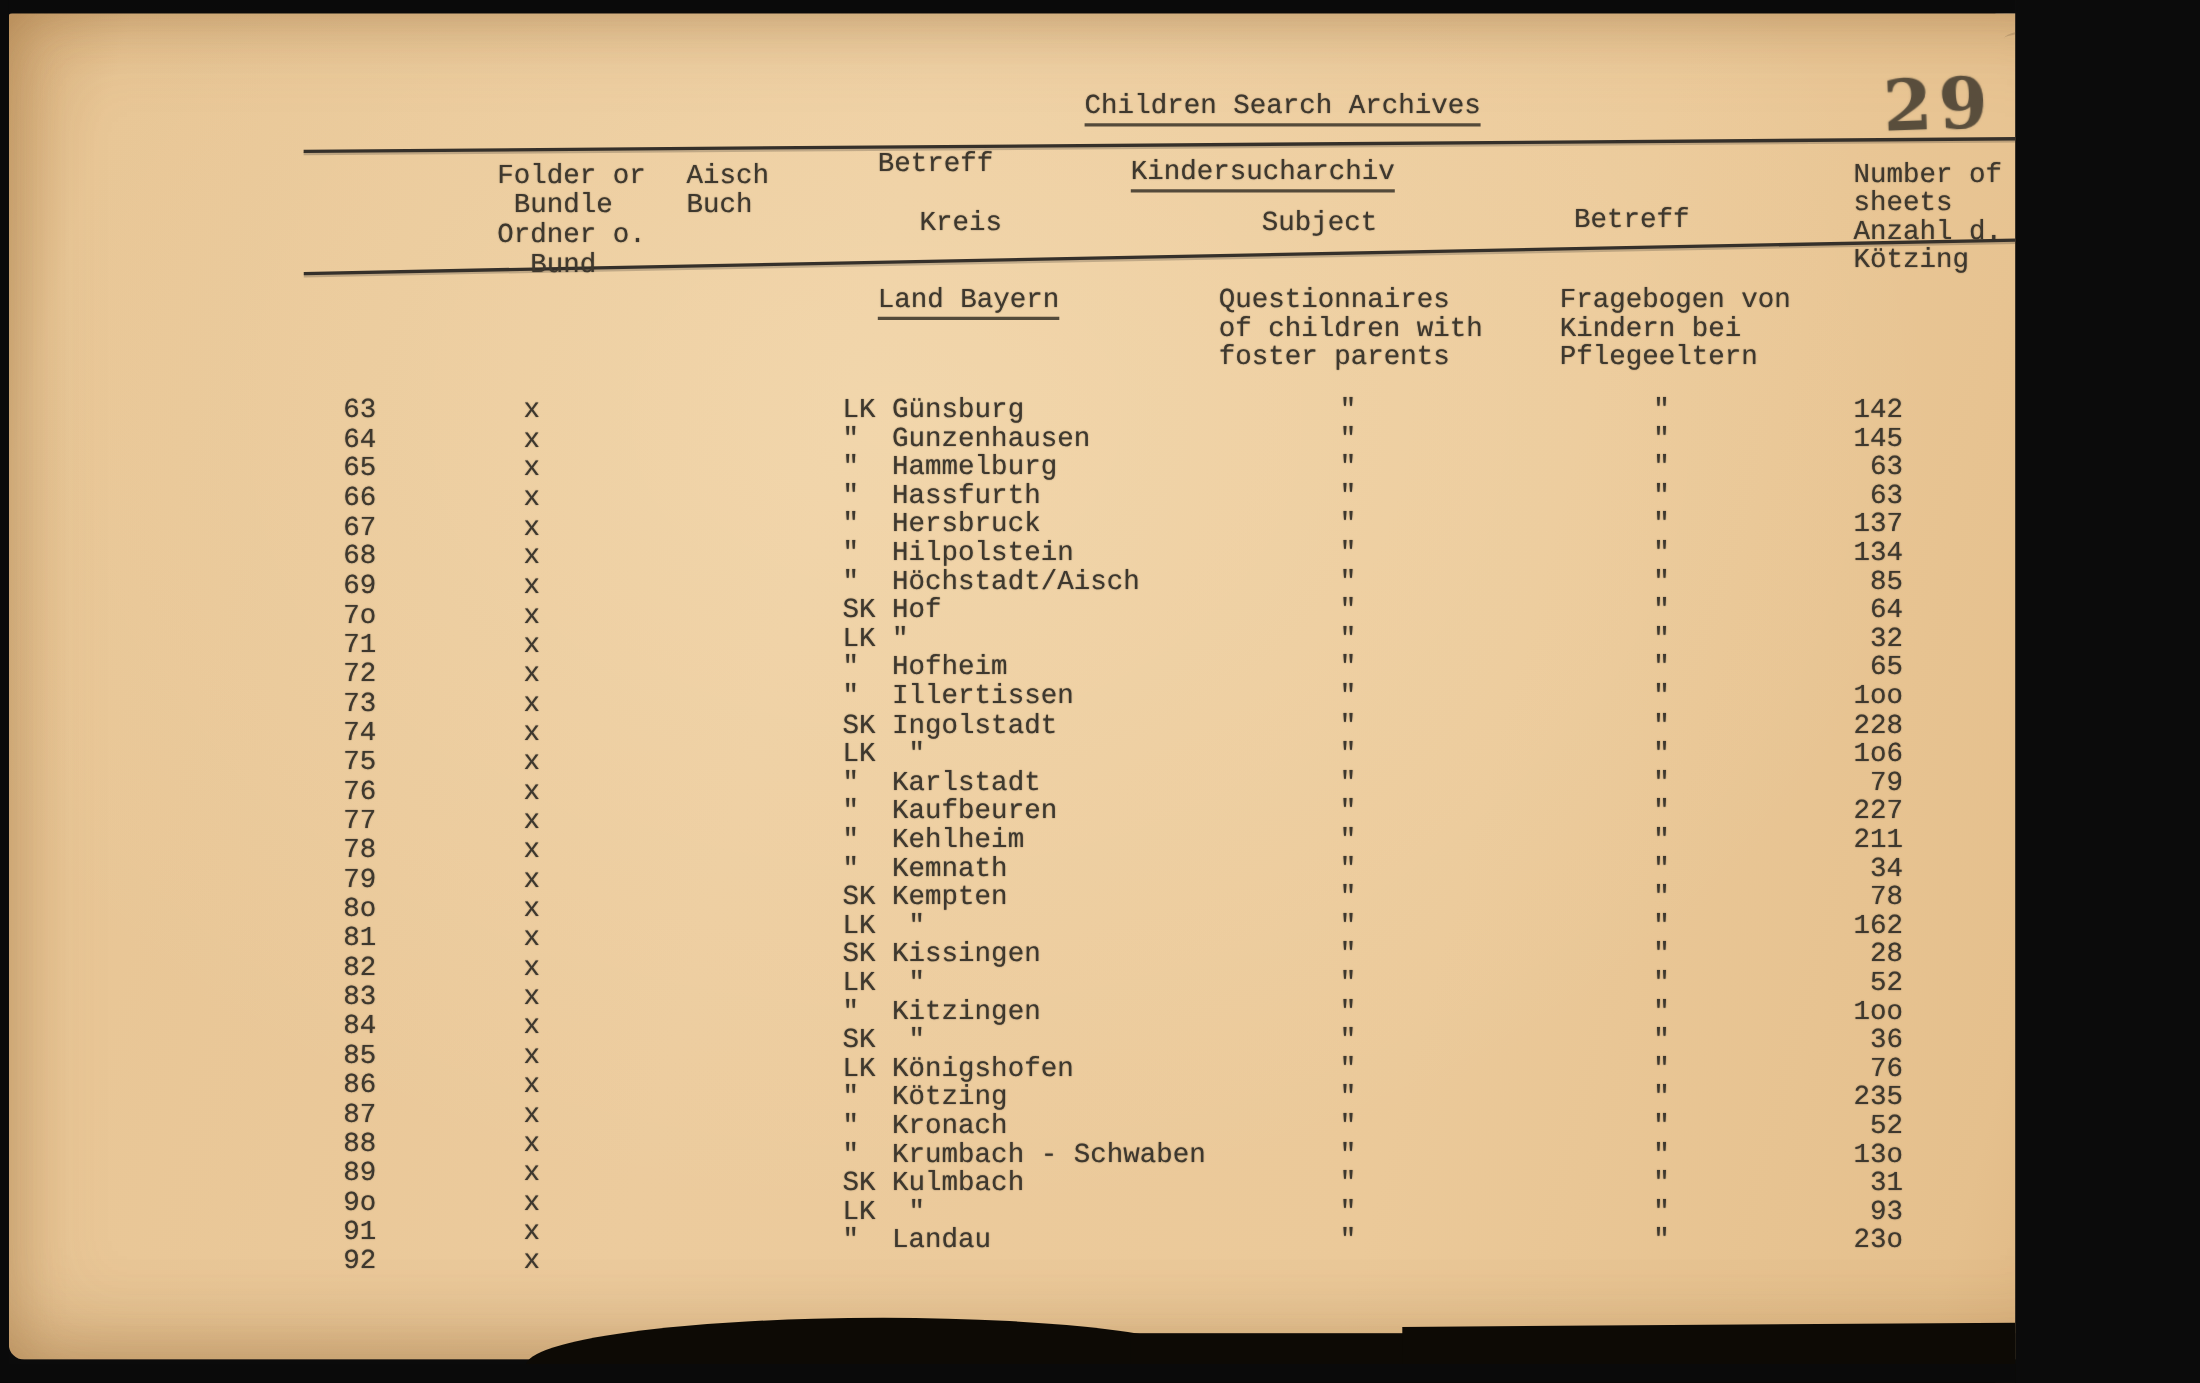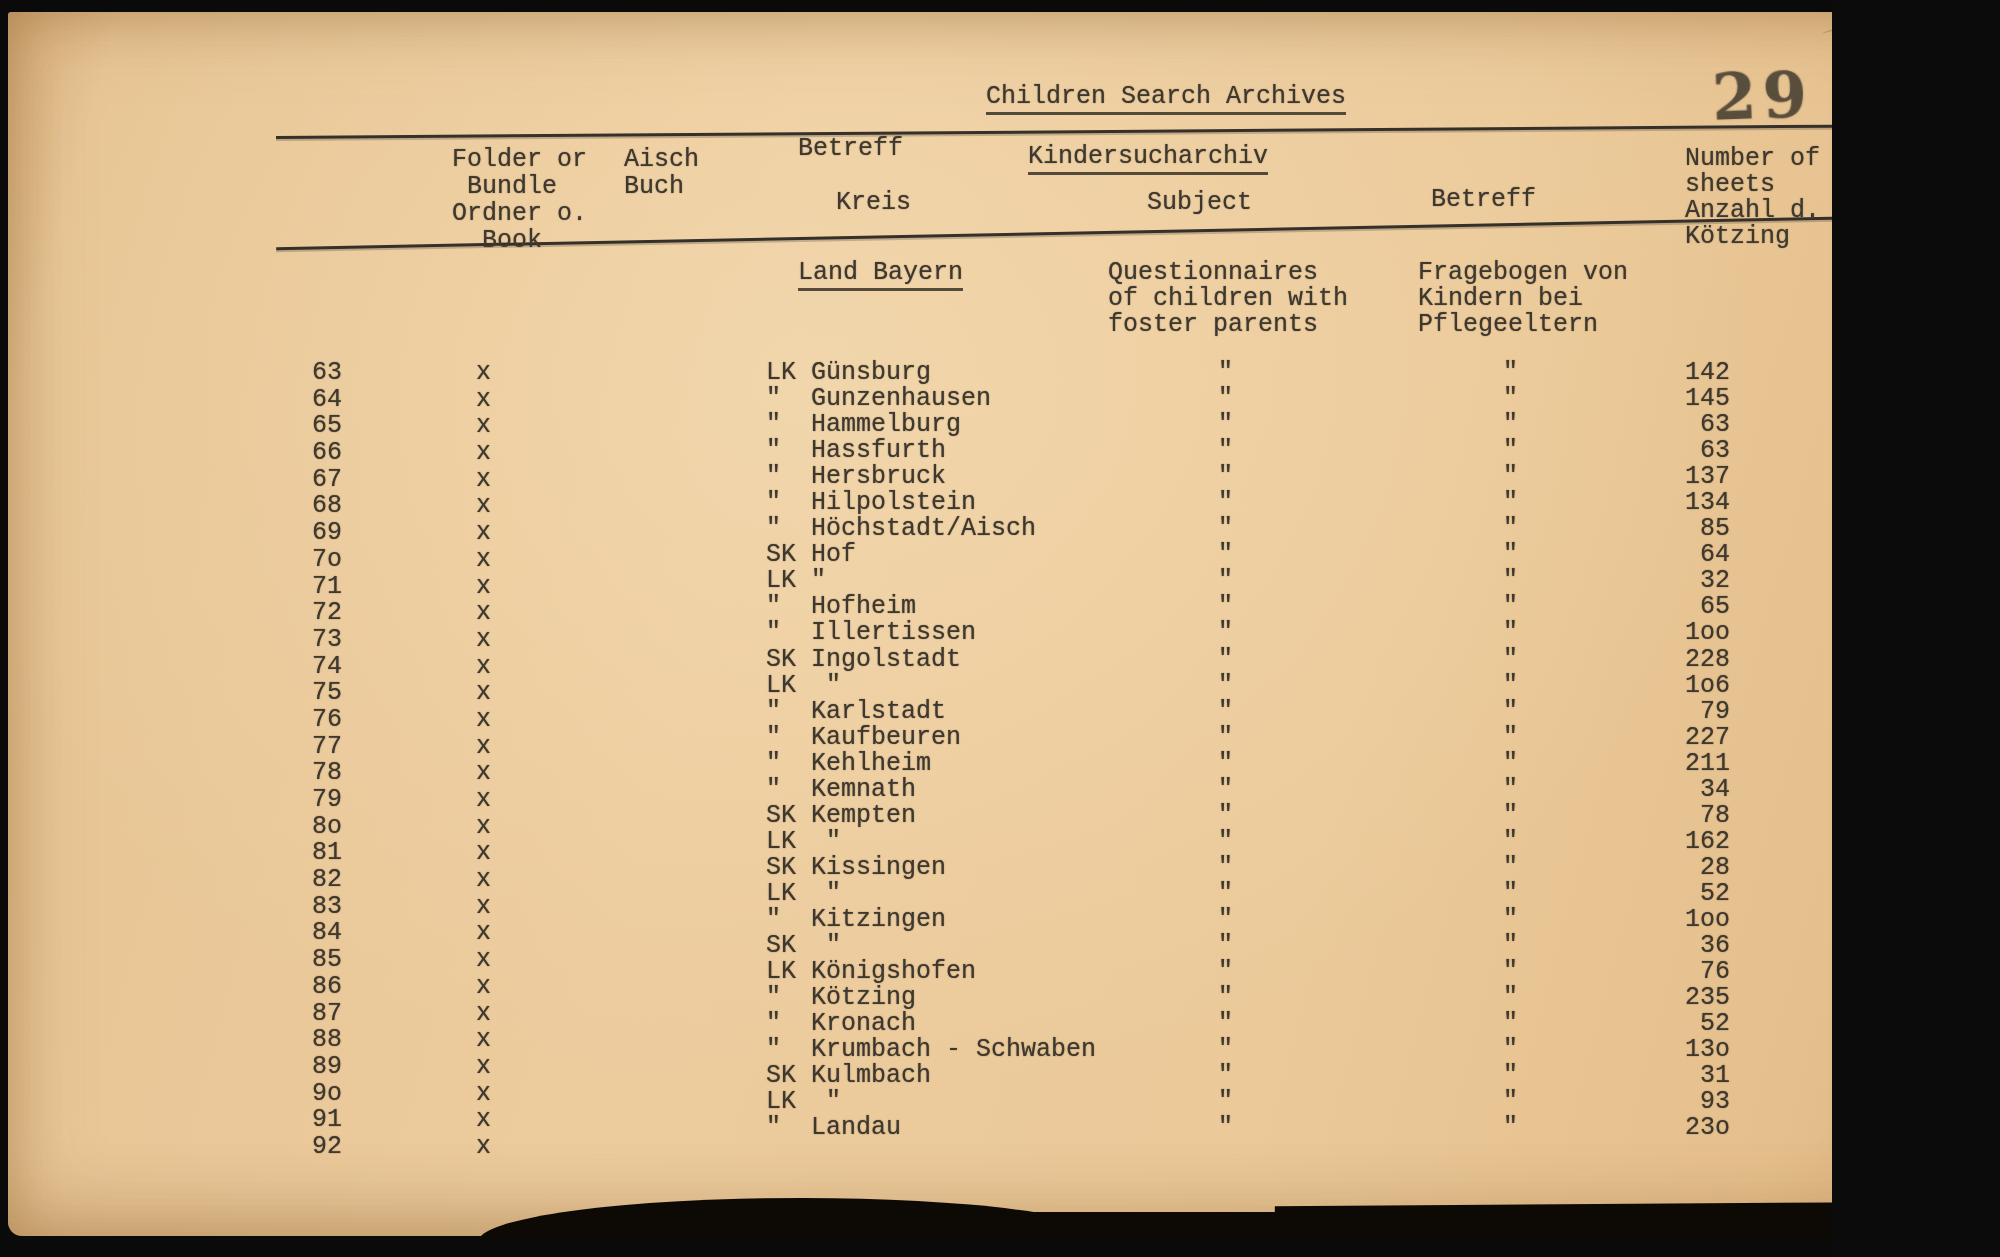--- a/index.html
+++ b/index.html
@@ -102,21 +102,21 @@
     <span class="u">Kindersucharchiv</span>
   </div>
 
   <div class="stamp soft">29</div>
   <div class="stamp-tick"></div>
   <div class="pencil-mark"></div>
 
   <div class="rule rule1"></div>
   <div class="rule rule2"></div>
 
-  <div class="t ink h-folder soft"><div class="ln">Folder or</div><div class="ln"> Bundle</div><div class="ln">Ordner o.</div><div class="ln">  Book</div></div>
+  <div class="t ink h-folder soft"><div class="ln">Folder or</div><div class="ln"> Bundle</div><div class="ln">Ordner o.</div><div class="ln">  Bund</div></div>
   <div class="t ink h-book soft"><div class="ln">Aisch</div><div class="ln">Buch</div></div>
   <div class="t ink h-district soft">Betreff</div>
   <div class="t ink h-kreis soft">Kreis</div>
   <div class="t ink h-subject soft">Subject</div>
   <div class="t ink h-betreff soft">Betreff</div>
   <div class="t ink h-sheets soft"><div class="ln">Number of</div><div class="ln">sheets</div><div class="ln">Anzahl d.</div><div class="ln">Kötzing</div></div>
 
   <div class="t ink s-region soft"><span class="u">Land Bayern</span></div>
   <div class="t ink s-betreff soft"><div class="ln">Fragebogen von</div><div class="ln">Kindern bei</div><div class="ln">Pflegeeltern</div></div>
   <div class="t ink s-subject soft"><div class="ln">Questionnaires</div><div class="ln">of children with</div><div class="ln">foster parents</div></div>

